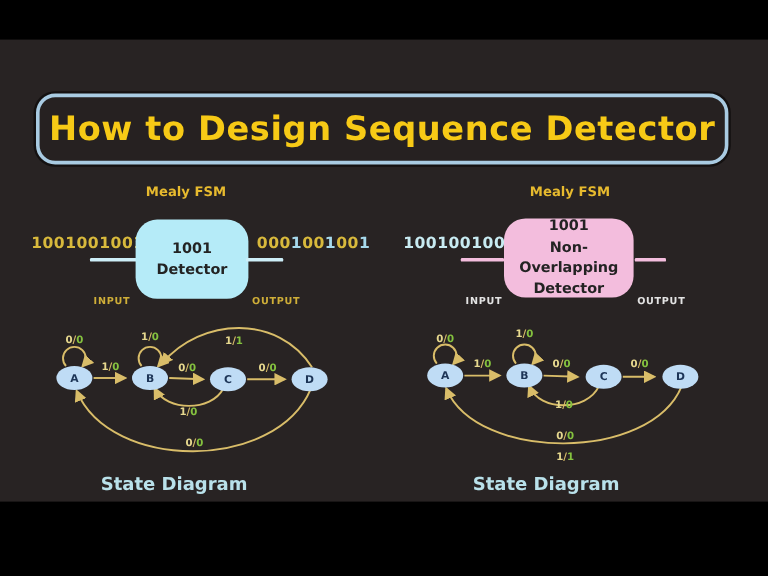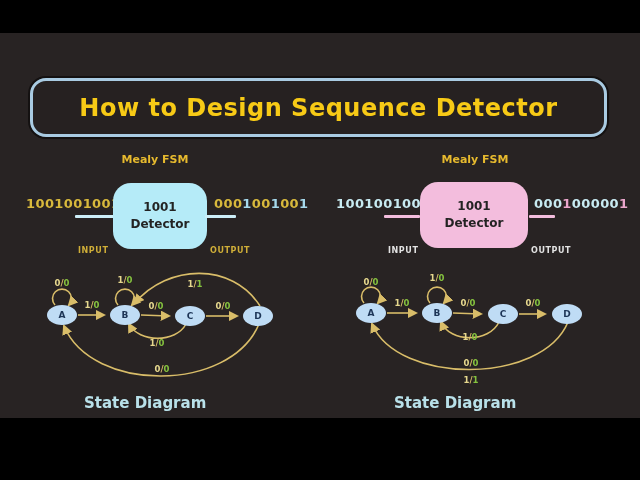--- a/index.html
+++ b/index.html
@@ -3,21 +3,21 @@
 <meta charset="utf-8">
 <style>
   html,body{margin:0;padding:0;background:#111;}
   .stage{position:relative;width:640px;height:480px;background:#000;overflow:hidden;
          font-family:"DejaVu Sans","Liberation Sans",sans-serif;}
   .abs{position:absolute;}
   .content-bg{left:0;top:33px;width:640px;height:385px;background:#282323;}
   .title-box{left:30px;top:78px;width:571px;height:53px;border:3px solid #a9cbe2;
              border-radius:16px;display:flex;align-items:center;justify-content:center;
              background:#262121;box-shadow:0 0 0 2px #141111;}
-  .title-text{color:#f7ca16;font-size:24px;font-weight:bold;letter-spacing:.5px;}
+  .title-text{color:#f7ca16;font-size:28px;font-weight:bold;letter-spacing:.5px;}
   .fsm-heading{color:#e7ba2e;font-size:11px;font-weight:bold;text-align:center;width:110px;}
   .num{font-size:13px;font-weight:bold;letter-spacing:.4px;white-space:nowrap;}
   .num-gold{color:#d8b93c;}
   .num-cyan{color:#c8ebf2;}
   .io-line{height:3px;border-radius:1px;}
   .line-cyan{background:#cdeef8;}
   .line-pink{background:#f3bddd;}
   .io-label{font-size:8px;font-weight:bold;letter-spacing:.6px;margin-top:20px;}
   .io-gold{color:#cfae38;}
   .io-white{color:#e3e3e3;}
@@ -106,26 +106,26 @@
   <div class="abs footer-label" style="left:84px;top:394px;">State Diagram</div>
 
   <div class="abs fsm-heading" style="left:420px;top:153px;">Mealy FSM</div>
 
   <div class="abs num num-cyan" style="left:336px;top:196px;">1001001001</div>
   <div class="abs io-line line-pink" style="left:384px;top:215px;width:36px;"></div>
   <div class="abs io-label io-white" style="left:388px;top:226px;">INPUT</div>
 
   <div class="abs det-box box-pink" style="left:420px;top:182px;width:108px;height:66px;">
     <div>1001</div>
+    <div>Non-Overlapping</div>
     <div>Detector</div>
   </div>
 
   <div class="abs io-line line-pink" style="left:529px;top:215px;width:26px;"></div>
   <div class="abs io-label io-white" style="left:531px;top:226px;">OUTPUT</div>
-  <div class="abs num" style="left:534px;top:196px;"><span style="color: rgb(200, 235, 242);">000</span><span style="color: rgb(235, 166, 204);">1</span><span style="color: rgb(200, 235, 242);">00000</span><span style="color: rgb(235, 166, 204);">1</span></div>
 
   <svg class="abs" style="left:330px;top:260px;" width="290" height="135" viewBox="0 0 290 135">
     <defs>
       <marker id="arwR" viewBox="0 0 10 10" refX="8" refY="5" markerWidth="6.5" markerHeight="6.5" orient="auto-start-reverse">
         <path d="M0,0 L10,5 L0,10 z" fill="#d9bd69"></path>
       </marker>
     </defs>
 
     <path class="edge" d="M 34,43 A 9.5,9.5 0 1 1 48,43" marker-end="url(#arwR)"></path>
     <path class="edge" d="M 100,43 A 9.5,9.5 0 1 1 114,43" marker-end="url(#arwR)"></path>

